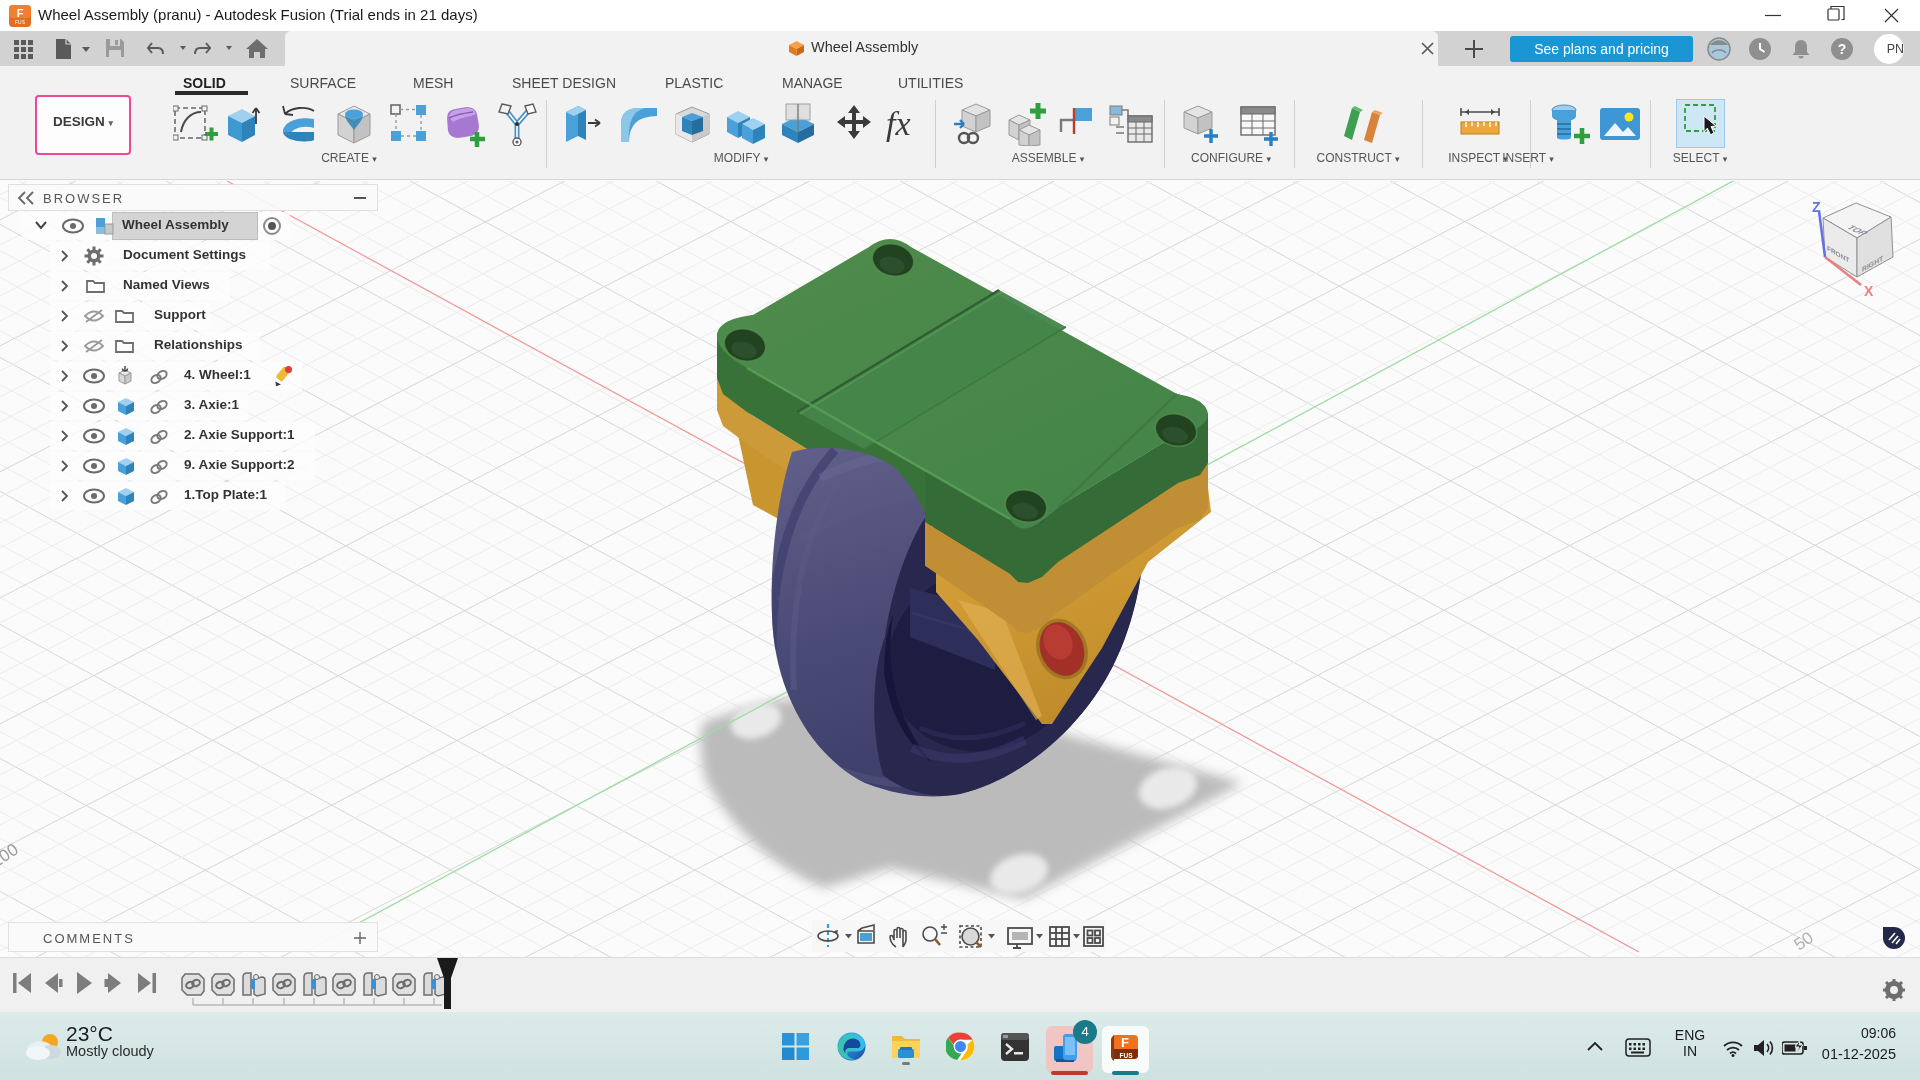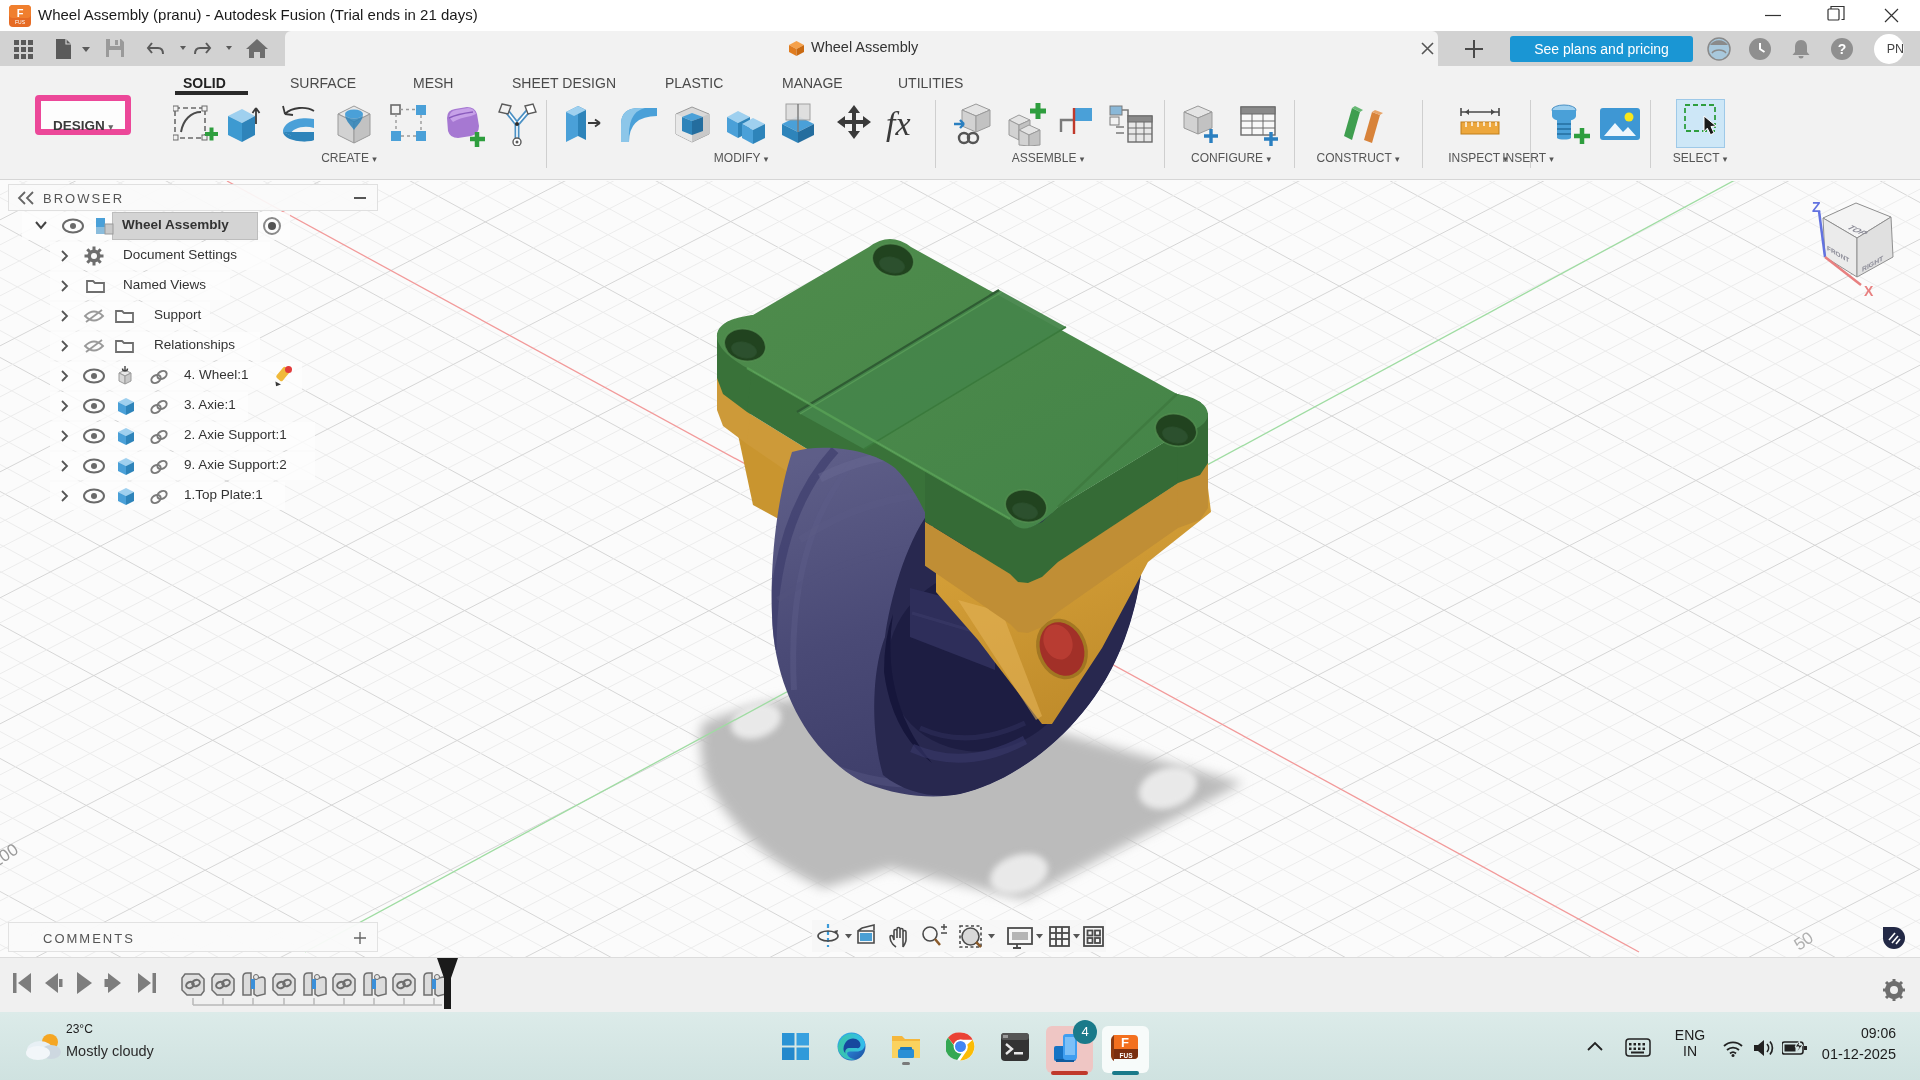--- a/index.html
+++ b/index.html
@@ -20,21 +20,21 @@
 .gsep { position:absolute; top:34px; width:1px; height:68px; background:#cfcfcf; }
 .ricon { position:absolute; top:36px; }
 
 #canvas { position:absolute; left:0; top:181px; width:1920px; height:776px; background:#fbfbfb; overflow:hidden; }
 
 #browser { position:absolute; left:8px; top:3px; width:370px; }
 #bheader { position:relative; width:370px; height:27px; background:rgba(250,250,250,0.92); border:1px solid #e0e0e0; }
 #bheader .t { position:absolute; left:34px; top:6px; font-size:13px; letter-spacing:2px; color:#555; }
 .brow { position:relative; height:30px; }
 .bstrip { position:absolute; top:1px; height:28px; background:rgba(252,252,252,0.82); }
-.btext { position:absolute; top:6px; font-size:13.5px; color:#333; white-space:nowrap; }
+.btext { position:absolute; top:6px; font-size:13.5px; color:#333; white-space:nowrap;font-weight:bold; }
 
 #comments { position:absolute; left:8px; top:741px; width:370px; height:30px; background:rgba(250,250,250,0.95); border:1px solid #e2e2e2; }
 #comments .t { position:absolute; left:34px; top:8px; font-size:13px; letter-spacing:2px; color:#555; }
 
 #navbar { position:absolute; left:812px; top:739px; width:294px; height:32px; background:rgba(246,246,246,0.92); }
 
 #timeline { position:absolute; left:0; top:957px; width:1920px; height:55px; background:#f0f0f0; border-top:1px solid #dcdcdc; }
 
 #taskbar { position:absolute; left:0; top:1012px; width:1920px; height:68px; background:linear-gradient(#dcebe9,#cfe2e0); }
 .tbtxt { position:absolute; color:#1c1c1c; }
@@ -128,21 +128,21 @@
   <div class="abs" style="left:1874px;top:34px;width:30px;height:30px;border-radius:50%;background:#fff;color:#444;font-size:12.5px;text-align:right;line-height:30px">PN</div>
   <div id="ribbon">
     <div class="rtab active" style="left:183px">SOLID</div>
     <div class="abs" style="left:175px;top:25px;width:73px;height:4px;background:#2a2a2a"></div>
     <div class="rtab" style="left:290px">SURFACE</div>
     <div class="rtab" style="left:413px">MESH</div>
     <div class="rtab" style="left:512px">SHEET DESIGN</div>
     <div class="rtab" style="left:665px">PLASTIC</div>
     <div class="rtab" style="left:782px">MANAGE</div>
     <div class="rtab" style="left:898px">UTILITIES</div>
-    <div class="abs" style="left:35px;top:29px;width:96px;height:40px;background:#fdfdfd;border:6px solid #ec4899;border-radius:4px;font-size:13.5px;font-weight:bold;color:#3a3a3a;text-align:center;line-height:50px">DESIGN <span style="font-size:9px;color:#666">▾</span></div>
+    <div class="abs" style="left:35px;top:29px;width:96px;height:60px;background:#fdfdfd;border:2px solid #ec4899;border-radius:4px;font-size:13.5px;font-weight:bold;color:#3a3a3a;text-align:center;line-height:50px">DESIGN <span style="font-size:9px;color:#666">▾</span></div>
     <div class="gsep" style="left:546px"></div>
     <div class="gsep" style="left:935px"></div>
     <div class="gsep" style="left:1164px"></div>
     <div class="gsep" style="left:1294px"></div>
     <div class="gsep" style="left:1422px"></div>
     <div class="gsep" style="left:1530px"></div>
     <div class="gsep" style="left:1650px"></div>
     <div class="grouplabel" style="left:349px">CREATE <span style="font-size:9px">▾</span></div>
     <div class="grouplabel" style="left:741px">MODIFY <span style="font-size:9px">▾</span></div>
     <div class="grouplabel" style="left:1048px">ASSEMBLE <span style="font-size:9px">▾</span></div>
@@ -993,21 +993,21 @@
         </g>
     </svg>
   </div>
   <div id="taskbar">
     <svg class="abs" style="left:24px;top:18px" width="40" height="34">
       <circle cx="26" cy="12" r="8" fill="#f5a623"></circle>
       <ellipse cx="16" cy="20" rx="13" ry="9" fill="#e8f0f5"></ellipse>
       <ellipse cx="27" cy="22" rx="10" ry="7" fill="#cdd8e0"></ellipse>
       <ellipse cx="14" cy="23" rx="12" ry="7" fill="#f2f6f9"></ellipse>
     </svg>
-    <div class="tbtxt" style="left:66px;top:10px;font-size:12px">23°C</div>
+    <div class="tbtxt" style="left:66px;top:10px;font-size:21px">23°C</div>
     <div class="tbtxt" style="left:66px;top:31px;font-size:14.5px;color:#2a2a2a">Mostly cloudy</div>
 
     <svg class="abs" style="left:782px;top:21px" width="27" height="27">
         <rect x="0" y="0" width="12.5" height="12.5" fill="#2a93d5"></rect>
         <rect x="14.5" y="0" width="12.5" height="12.5" fill="#38a1e0"></rect>
         <rect x="0" y="14.5" width="12.5" height="12.5" fill="#2388cc"></rect>
         <rect x="14.5" y="14.5" width="12.5" height="12.5" fill="#2f9ada"></rect>
       </svg>
 
     <svg class="abs" style="left:837px;top:20px" width="29" height="29">

